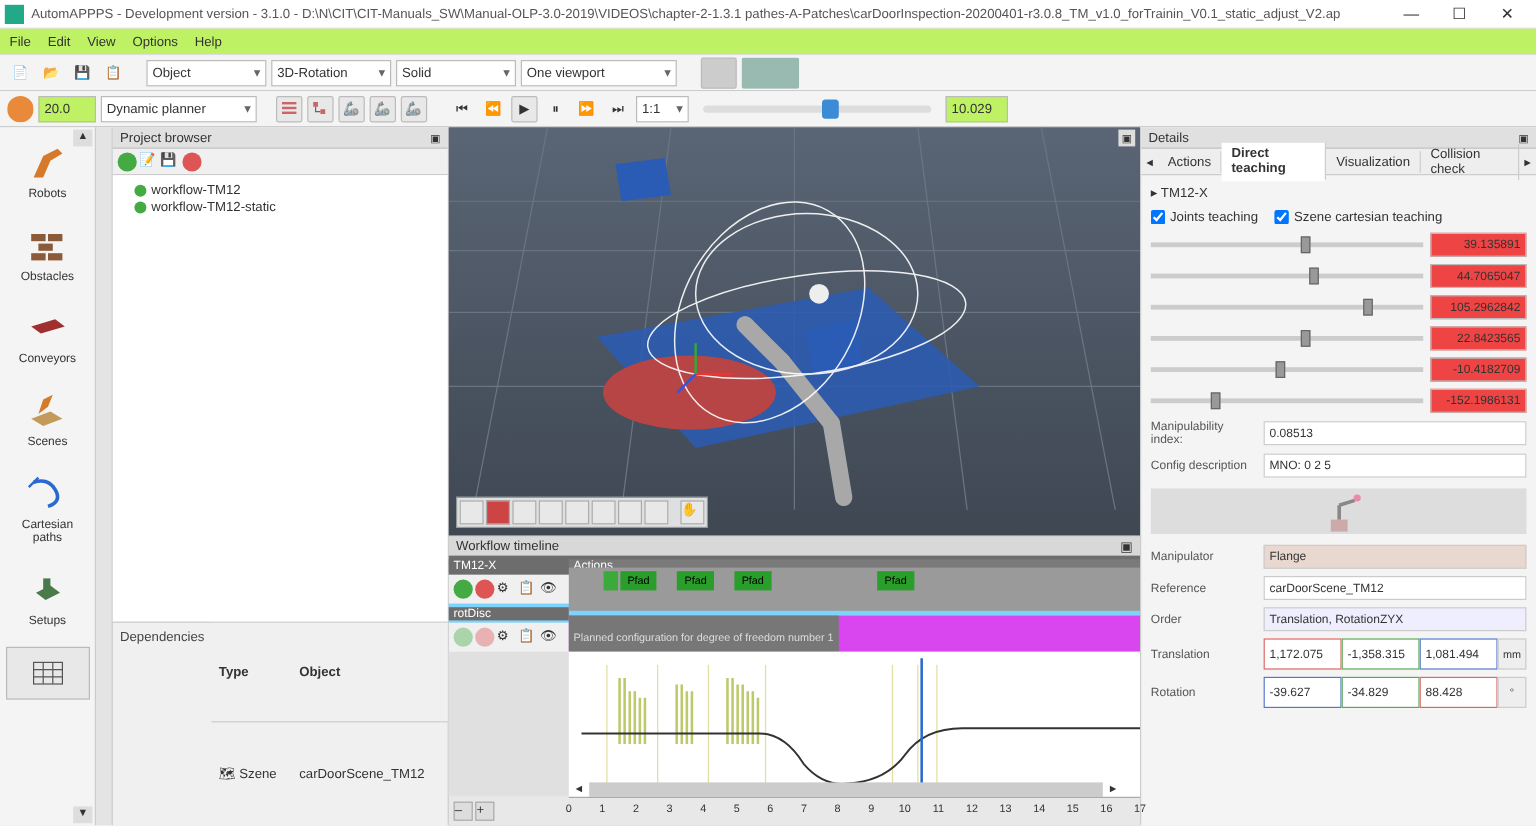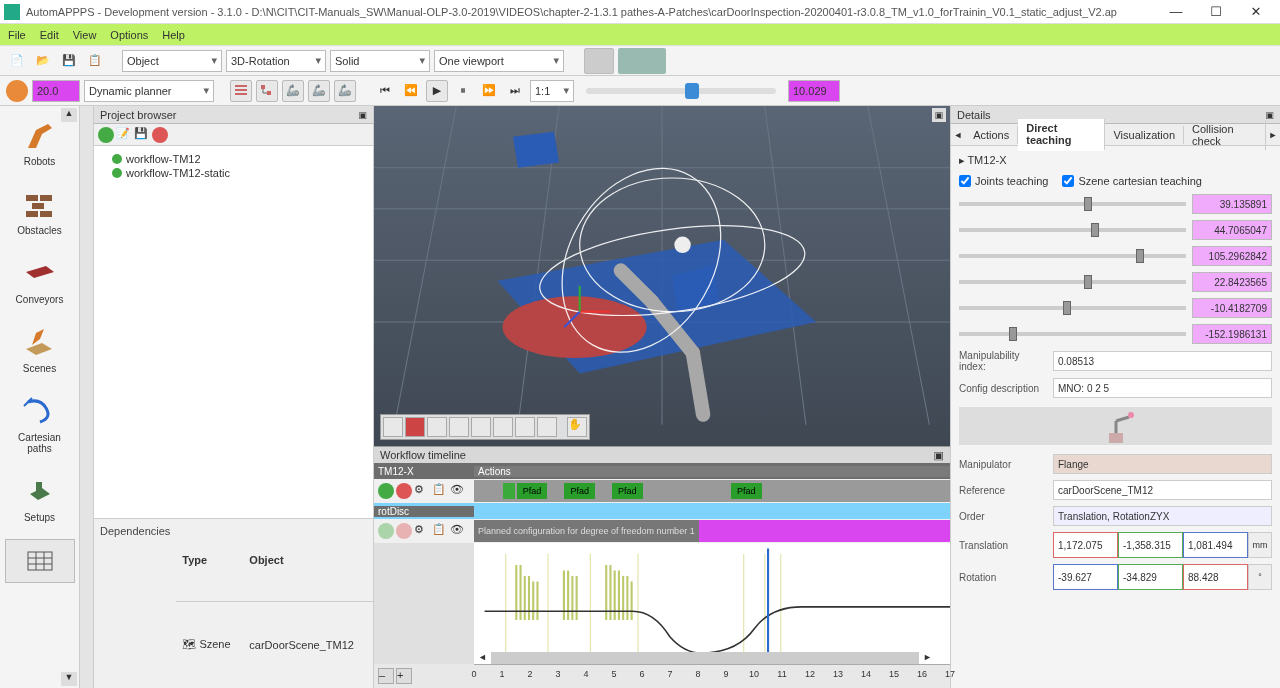--- a/index.html
+++ b/index.html
@@ -11,21 +11,21 @@
 .winbtns div{width:40px;height:24px;display:flex;align-items:center;justify-content:center;font-size:13px}
 .menubar{height:22px;background:#bef264;display:flex;align-items:center;padding:0 8px;gap:14px;border-bottom:1px solid #ddd}
 .menubar span{font-size:11px}
 .toolbar{height:30px;background:#f4f4f4;display:flex;align-items:center;padding:0 6px;gap:4px;border-bottom:1px solid #ccc}
 .tbtn{width:22px;height:22px;display:flex;align-items:center;justify-content:center;border:1px solid transparent;border-radius:2px}
 .tbtn.on{background:#e8e8e8;border-color:#bbb}
 select,.sel{height:22px;border:1px solid #bbb;background:#fff;padding:0 4px;font-size:11px}
 .sel{display:flex;align-items:center;min-width:90px;justify-content:space-between}
 .sel::after{content:"▾";color:#666;margin-left:6px}
 .toolbar2{height:30px;background:#f4f4f4;display:flex;align-items:center;padding:0 6px;gap:4px;border-bottom:1px solid #ccc}
-.numfield{width:48px;height:22px;border:1px solid #bbb;background:#d946ef;padding:0 4px;display:flex;align-items:center}
+.numfield{width:48px;height:22px;border:1px solid #bbb;background:#bef264;padding:0 4px;display:flex;align-items:center}
 .slider-track{flex:0 0 190px;height:6px;background:#ddd;border-radius:3px;position:relative;margin:0 8px}
 .slider-thumb{position:absolute;width:14px;height:16px;background:#3b8bd6;border-radius:3px;top:-5px}
 .main{flex:1;display:flex;overflow:hidden}
 .leftbar{width:80px;background:#f4f4f4;display:flex;flex-direction:column;align-items:center;padding-top:8px;gap:12px;border-right:1px solid #ccc;position:relative}
 .litem{display:flex;flex-direction:column;align-items:center;gap:4px;width:70px;padding:4px 0}
 .litem.active{background:#e8e8e8;border:1px solid #bbb}
 .licon{width:36px;height:34px}
 .lbl{font-size:10px;text-align:center}
 .leftbar .navbtn{position:absolute;width:16px;height:14px;background:#ddd;right:2px;font-size:9px;text-align:center}
 .browser{width:280px;display:flex;flex-direction:column;border-right:1px solid #ccc}
@@ -47,21 +47,21 @@
 .vptoolbar{position:absolute;bottom:6px;left:6px;display:flex;gap:2px;background:rgba(240,240,240,.9);padding:2px;border:1px solid #999}
 .vptoolbar div{width:20px;height:20px;background:#e8e8e8;border:1px solid #aaa}
 .floor{position:absolute;inset:0}
 .timeline{height:242px;background:#e8e8e8;display:flex;flex-direction:column;border-top:1px solid #999}
 .tl-hdr{height:16px;background:#d8d8d8;padding:0 6px;display:flex;align-items:center;justify-content:space-between;font-size:11px}
 .tl-row1{height:16px;background:#6d6d6d;display:flex;align-items:center}
 .tl-lbl{width:100px;padding:0 4px;color:#fff;font-size:10px;background:#6d6d6d}
 .tl-row2{height:24px;display:flex;align-items:center;background:#f0f0f0}
 .tl-ctrl{width:100px;display:flex;gap:2px;padding:0 4px;align-items:center}
 .tl-ctrl div{width:16px;height:16px;border-radius:50%}
-.tl-track{flex:1;height:22px;background:#9a9a9a;position:relative}
+.tl-track{flex:1;height:36px;background:#9a9a9a;position:relative}
 .pfad{position:absolute;height:16px;top:3px;background:#2a9e2a;color:#000;font-size:9px;display:flex;align-items:center;justify-content:center;padding:0 6px}
 .tl-row3{height:16px;background:#7dd3fc;display:flex;align-items:center}
 .tl-graph{flex:1;position:relative;background:#fff;display:flex}
 .tl-graph-ctrl{width:100px;background:#e0e0e0;display:flex;gap:2px;padding:4px;align-items:flex-start}
 .tl-graph-ctrl div{width:16px;height:16px}
 .graph-area{flex:1;position:relative}
 .tl-ruler{height:24px;display:flex;background:#e8e8e8}
 .ruler-ctrl{width:100px;display:flex;gap:2px;align-items:center;padding:0 4px}
 .ruler-ctrl .z{width:16px;height:16px;background:#ddd;border:1px solid #aaa}
 .ruler-nums{flex:1;display:flex;align-items:center;position:relative;border-top:1px solid #aaa}
@@ -72,21 +72,21 @@
 .tab{padding:3px 8px;font-size:11px;border-right:1px solid #ccc}
 .tab.active{background:#fff;font-weight:bold;border-bottom:2px solid #fff}
 .det-body{flex:1;padding:6px 8px;display:flex;flex-direction:column;gap:4px;overflow:auto}
 .node-lbl{font-size:11px;padding:2px 0}
 .chkrow{display:flex;gap:14px;padding:2px 0}
 .chk{display:flex;align-items:center;gap:4px}
 .chk input{width:12px;height:12px}
 .slrow{display:flex;align-items:center;gap:6px;margin:1px 0}
 .slrow .tr{flex:1;height:4px;background:#ccc;position:relative}
 .slrow .th{position:absolute;width:8px;height:14px;background:#999;top:-5px;border:1px solid #666}
-.slrow .val{width:80px;height:20px;border:1px solid #bbb;background:#f0abfc;padding:0 4px;display:flex;align-items:center;justify-content:flex-end;font-size:10px}
+.slrow .val{width:80px;height:20px;border:1px solid #bbb;background:#ef4444;padding:0 4px;display:flex;align-items:center;justify-content:flex-end;font-size:10px}
 .proprow{display:flex;align-items:center;gap:4px;margin:1px 0}
 .proprow .plbl{width:90px;font-size:10px;color:#555}
 .proprow .pval{flex:1;height:20px;border:1px solid #ccc;background:#fff;padding:0 4px;display:flex;align-items:center;font-size:10px}
 .diagram{height:38px;background:#ddd;margin:4px 0;position:relative}
 .triplet{display:flex;gap:0}
 .triplet .cell{flex:1;height:15px;border:1px solid;display:flex;align-items:center;padding:12px 4px;font-size:10px;background:#fff}
 .triplet.trans .cell:nth-child(1){border-color:#d66}
 .triplet.trans .cell:nth-child(2){border-color:#5a5}
 .triplet.trans .cell:nth-child(3){border-color:#57c}
 .triplet.rot .cell:nth-child(1){border-color:#57c}

